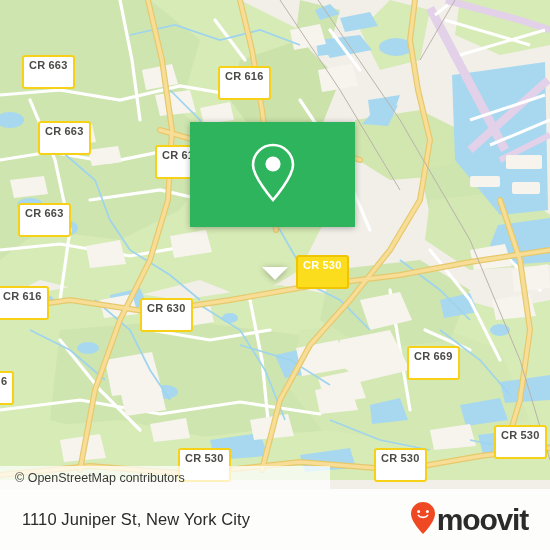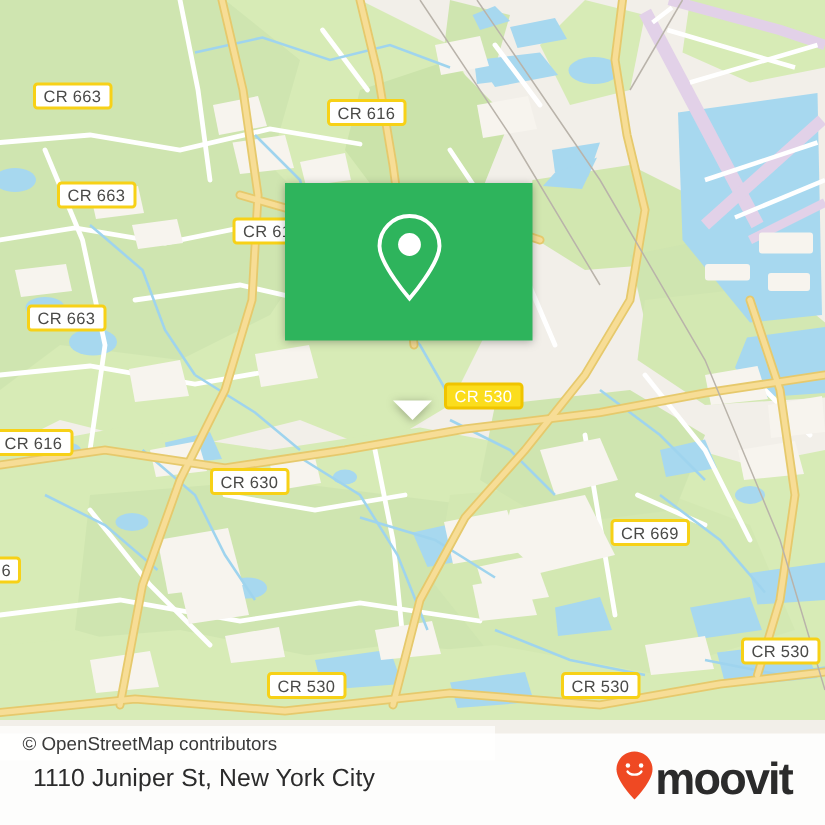--- a/index.html
+++ b/index.html
@@ -15,24 +15,24 @@
   #map svg{display:block;width:550px;height:550px;}
 
   
   .shield{
     position:absolute;
     background:#ffffff;
     border:2px solid #f7d117;
     border-radius:3px;
     color:#4a4a48;
     font-size:11px;
-    font-weight:normal;
+    font-weight:bold;
     letter-spacing:.2px;
     line-height:1;
-    padding:3px 5px 0 5px;
+    padding:3px 5px 16px 5px;
     white-space:nowrap;
     box-sizing:border-box;
     z-index:6;
   }
   .shield.solid{background:#fbdd1d;color:#ffffff;border-color:#f0c400;}
 
   
   #callout{
     position:absolute;
     left:190px;top:122px;
@@ -64,21 +64,20 @@
     border-top:13px solid #ffffff;
   }
 
   
   #attribution{
     position:absolute;left:0;right:0;top:466px;height:23px;
     background:rgba(255,255,255,.72);
     display:flex;align-items:center;
     z-index:30;
     width:330px;
-    margin-top:18px;
   }
   #attribution-text{
     padding-left:15px;
     font-size:12.5px;
     color:#3a3a3a;
   }
 
   
   #footer{
     position:absolute;left:0;right:0;bottom:0;height:61px;
@@ -279,21 +278,21 @@
         <path d="M455,0 L420,60"></path>
       </g>
     </svg>
 
     <div class="shield" style="left:22px;top:55px;">CR 663</div>
     <div class="shield" style="left:218px;top:66px;">CR 616</div>
     <div class="shield" style="left:38px;top:121px;">CR 663</div>
     <div class="shield" style="left:155px;top:145px;">CR 61</div>
     <div class="shield" style="left:18px;top:203px;">CR 663</div>
     <div class="shield" style="left:-4px;top:286px;">CR 616</div>
-    <div class="shield" style="left:140px;top:312px;">CR 630</div>
+    <div class="shield" style="left:140px;top:298px;">CR 630</div>
     <div class="shield solid" style="left:296px;top:255px;">CR 530</div>
     <div class="shield" style="left:-6px;top:371px;">6</div>
     <div class="shield" style="left:407px;top:330px;margin-top:16px;">CR 669</div>
     <div class="shield" style="left:494px;top:425px;">CR 530</div>
     <div class="shield" style="left:374px;top:448px;">CR 530</div>
     <div class="shield" style="left:178px;top:448px;">CR 530</div>
   </div>
 
   <div id="callout">
     <div id="callout-top">

